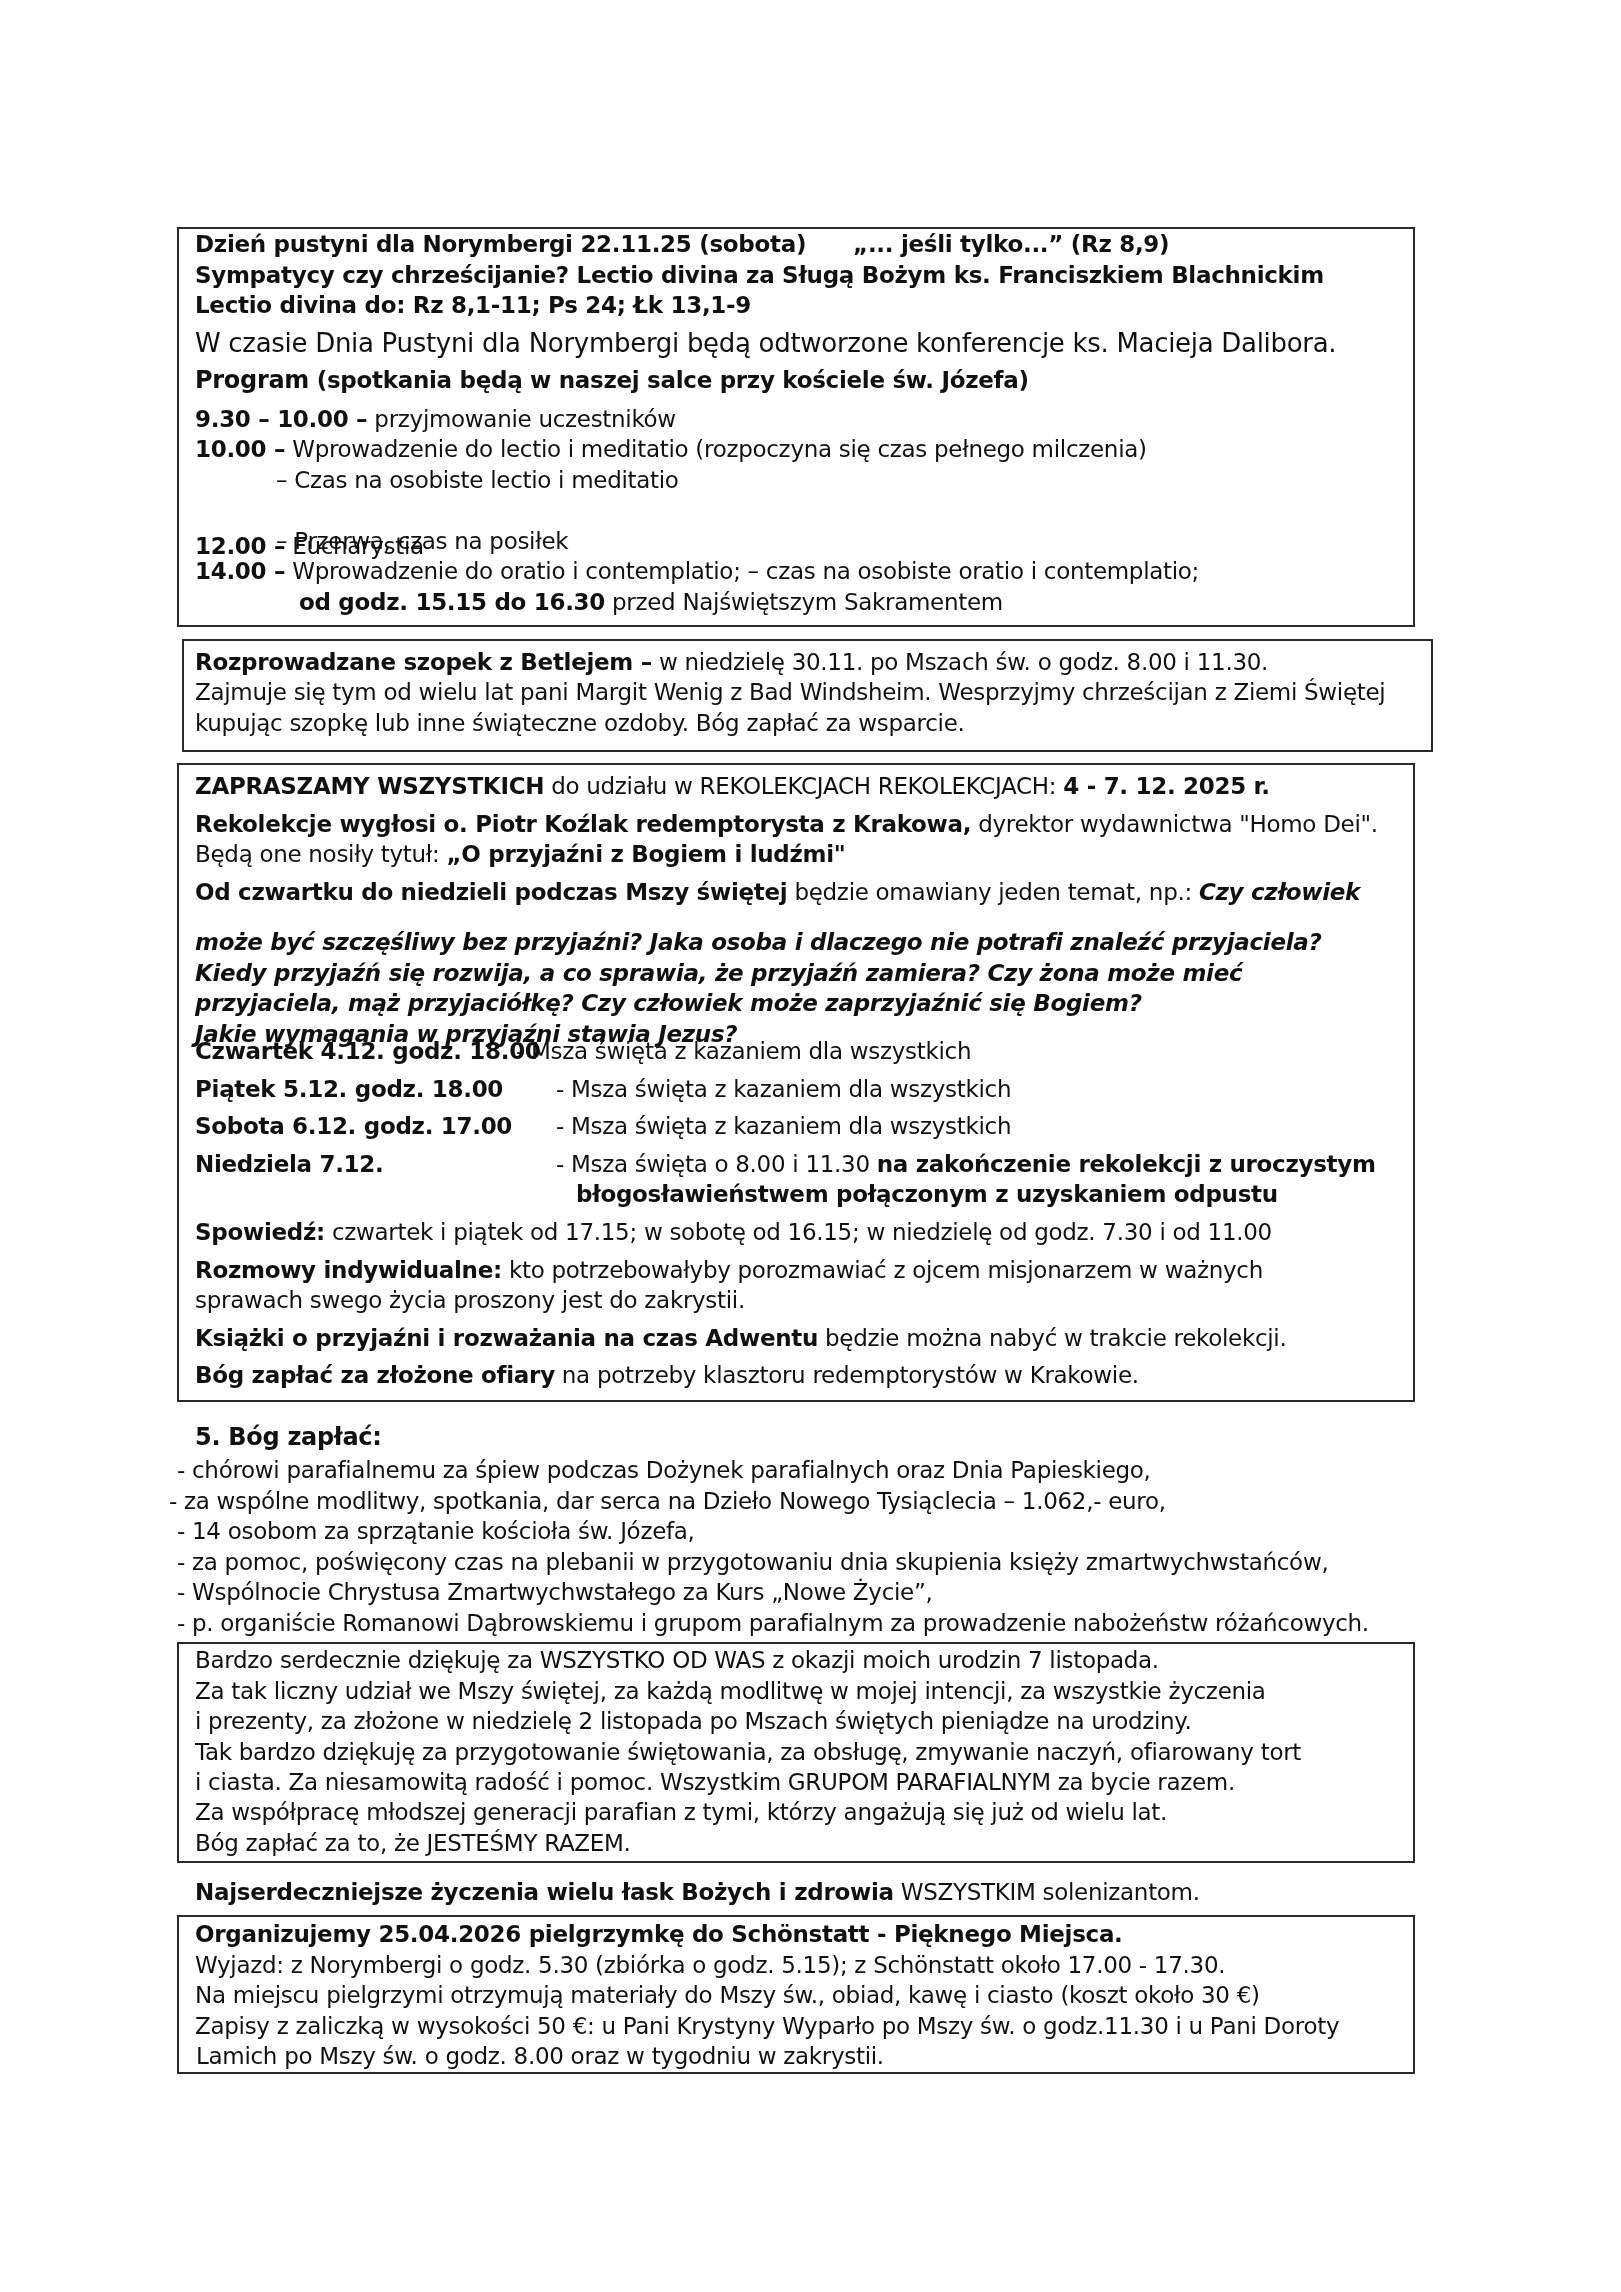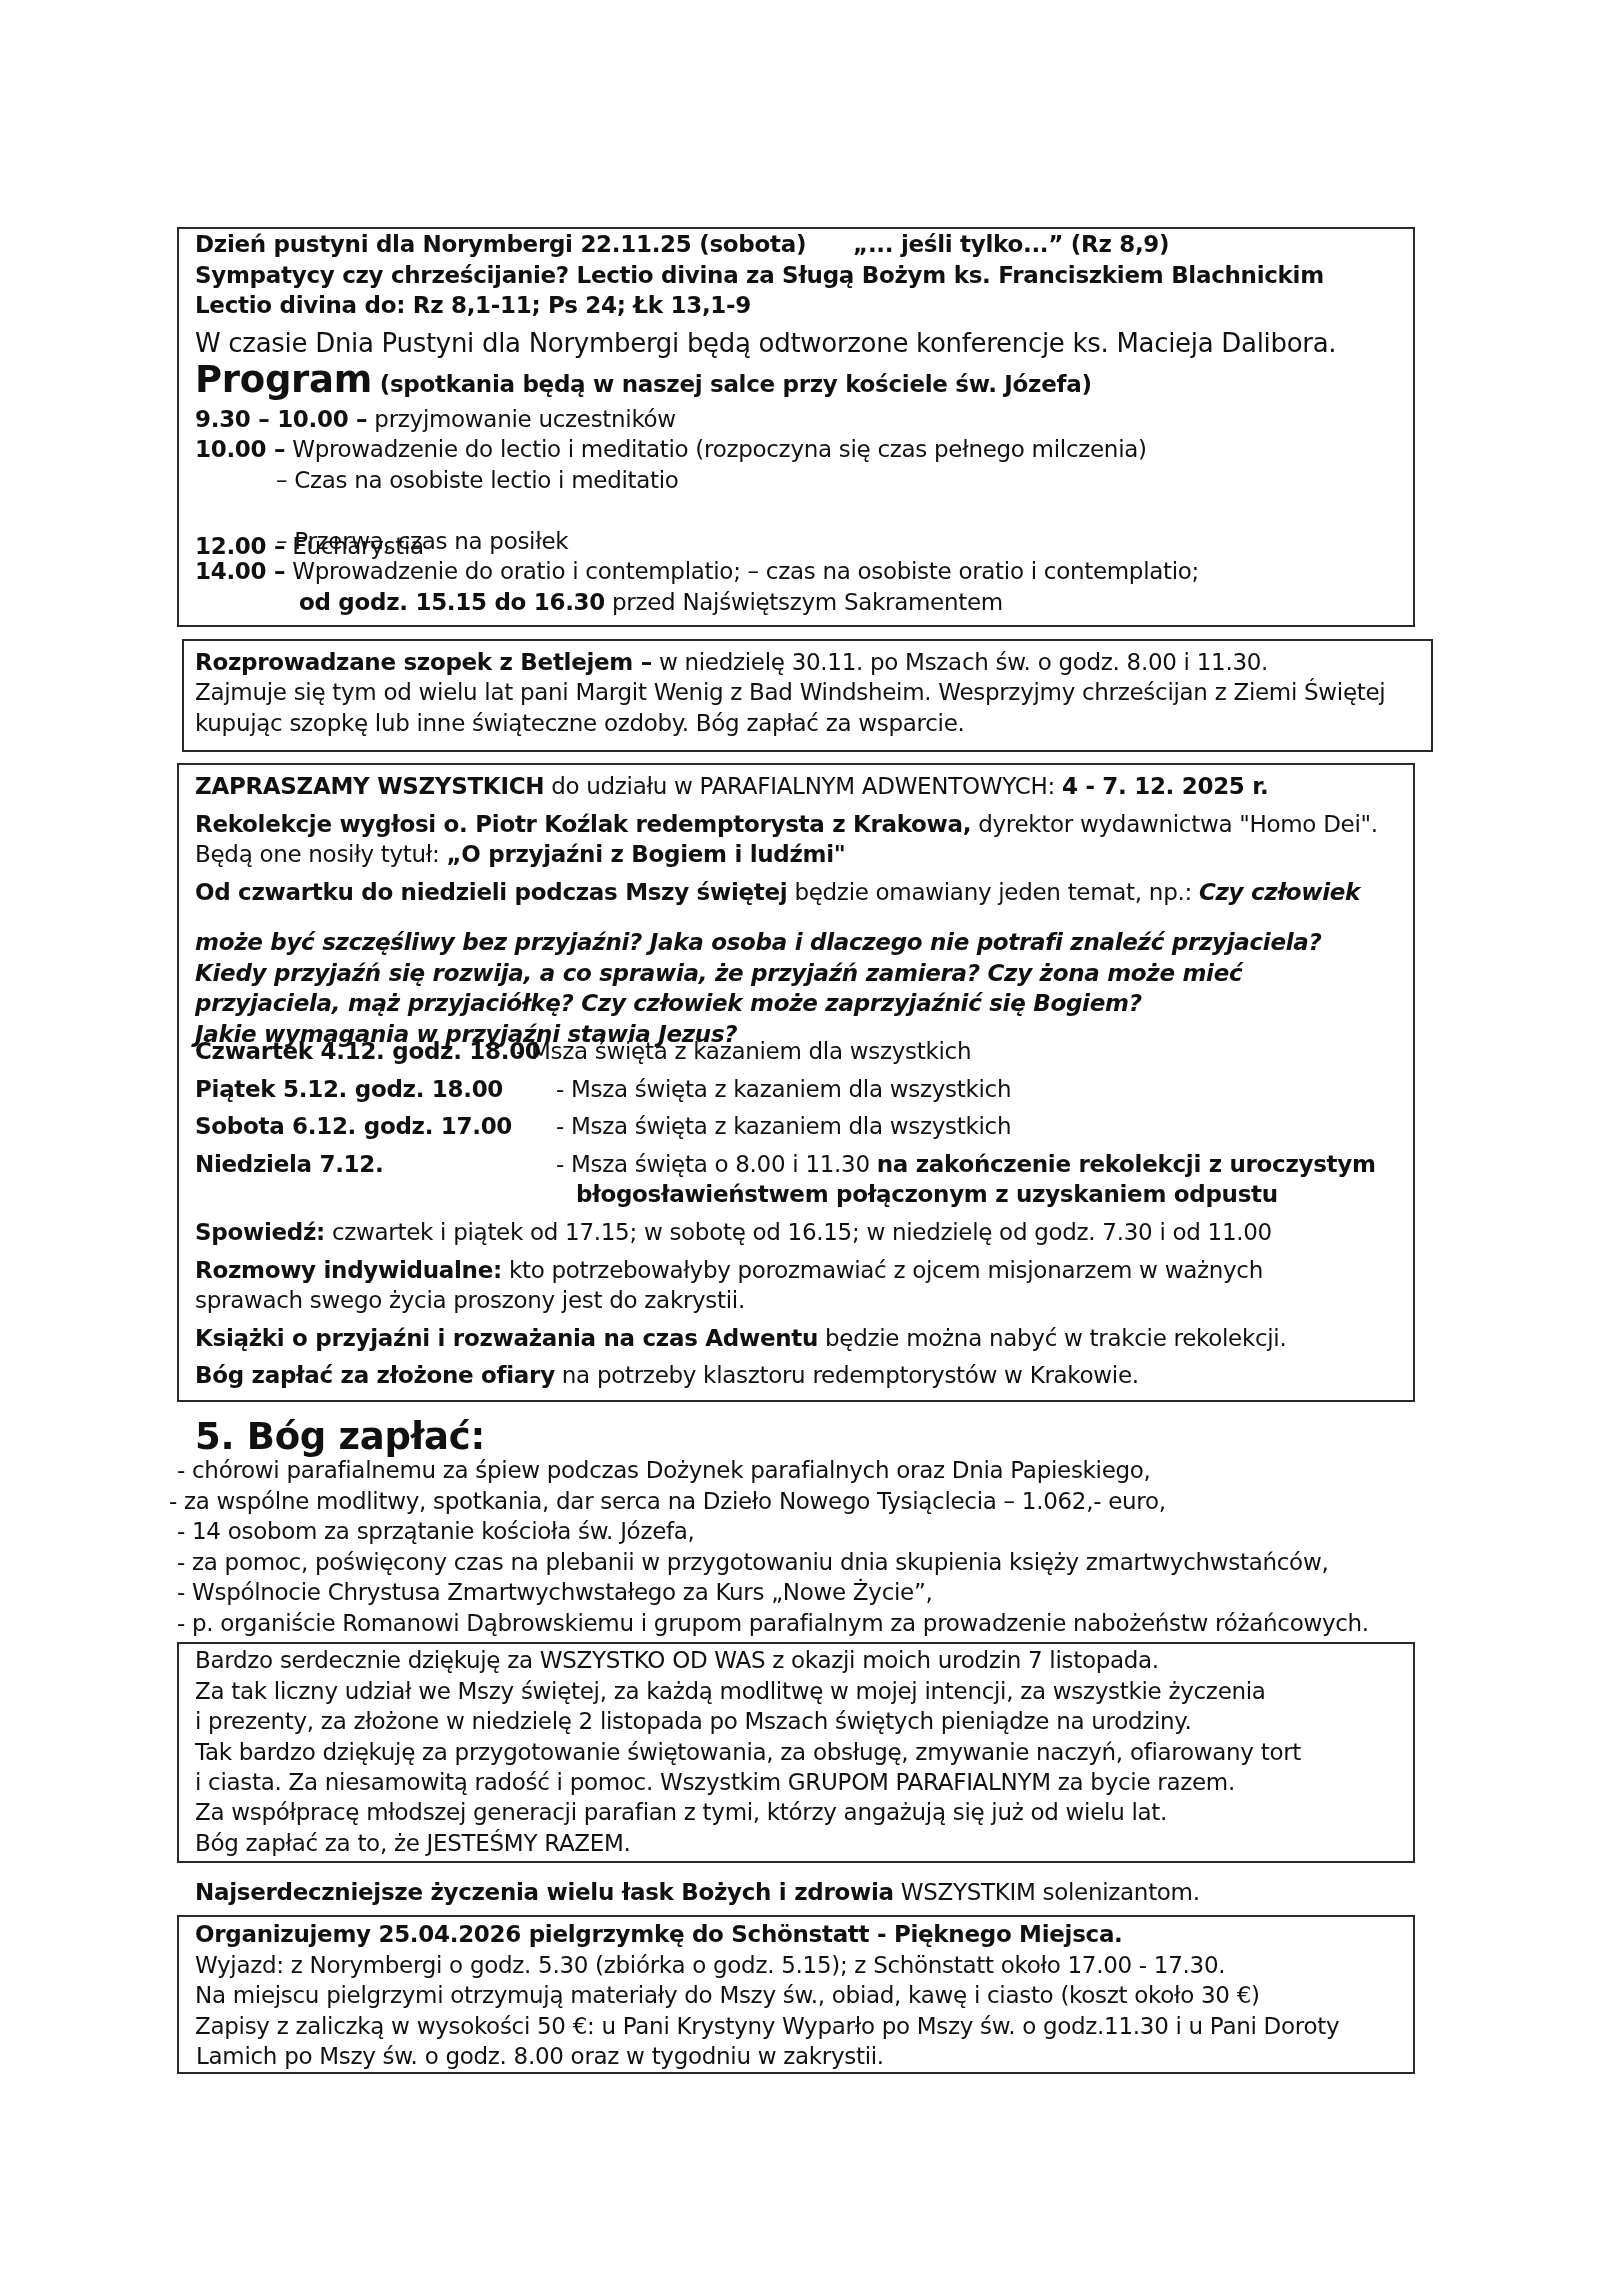--- a/index.html
+++ b/index.html
@@ -1,21 +1,21 @@
 <!DOCTYPE html>
 <html style="font-size:14.3px"><head>
 <meta charset="utf-8">
 <style>
   html, body { margin:0; padding:0; background:#ffffff; }
   body { width:1621px; height:2293px; position:relative; color:#111; font-family:"DejaVu Sans","Liberation Sans",sans-serif; }
   .box { position:absolute; border:2.2px solid #2a2a2a; box-sizing:border-box; background:#fff; }
   .ln { position:absolute; white-space:nowrap; font-size:23px; line-height:30px; letter-spacing:-0.3px; }
   .b { font-weight:bold; }
   .i { font-style:italic;margin-top:20px; }
-  .big { font-size:37px; }
+  .big { font-size:24px; }
 </style>
 </head>
 <body>
 
 <div class="box" style="left:177px;top:227px;width:1238px;height:400px;"></div>
 <div class="ln b" style="left:195px;top:229px;"><span>Dzień pustyni dla Norymbergi 22.11.25 (sobota)</span><span style="display:inline-block;width:47px"></span><span>„... jeśli tylko...” (Rz 8,9)</span></div>
 <div class="ln b" style="left:195px;top:260px;">Sympatycy czy chrześcijanie? Lectio divina za Sługą Bożym ks. Franciszkiem Blachnickim</div>
 <div class="ln b" style="left:195px;top:290px;">Lectio divina do: Rz 8,1-11; Ps 24; Łk 13,1-9</div>
 <div class="ln" style="left:195px;top:328px;font-size:26px;">W czasie Dnia Pustyni dla Norymbergi będą odtworzone konferencje ks. Macieja Dalibora.</div>
 <div class="ln b" style="left:195px;top:365px;"><span class="big">Program</span> <span>(spotkania będą w naszej salce przy kościele św. Józefa)</span></div>
@@ -26,21 +26,21 @@
 <div class="ln" style="left:276px;top:526px;">– Przerwa, czas na posiłek</div>
 <div class="ln" style="left:195px;top:556px;"><span class="b">14.00 –</span> <span>Wprowadzenie do oratio i contemplatio; – czas na osobiste oratio i contemplatio;</span></div>
 <div class="ln" style="left:299px;top:587px;"><span class="b">od godz. 15.15 do 16.30</span> <span>przed Najświętszym Sakramentem</span></div>
 
 <div class="box" style="left:182px;top:639px;width:1251px;height:113px;"></div>
 <div class="ln" style="left:195px;top:647px;"><span class="b">Rozprowadzane szopek z Betlejem –</span> <span>w niedzielę 30.11. po Mszach św. o godz. 8.00 i 11.30.</span></div>
 <div class="ln" style="left:195px;top:677px;">Zajmuje się tym od wielu lat pani Margit Wenig z Bad Windsheim. Wesprzyjmy chrześcijan z Ziemi Świętej</div>
 <div class="ln" style="left:195px;top:708px;">kupując szopkę lub inne świąteczne ozdoby. Bóg zapłać za wsparcie.</div>
 
 <div class="box" style="left:177px;top:763px;width:1238px;height:639px;"></div>
-<div class="ln" style="left:195px;top:771px;"><span class="b">ZAPRASZAMY WSZYSTKICH</span> <span>do udziału w PARAFIALNYM ADWENTOWYCH:</span> <span class="b">4 - 7. 12. 2025 r.</span></div>
+<div class="ln" style="left:195px;top:771px;"><span class="b">ZAPRASZAMY WSZYSTKICH</span> <span>do udziału w REKOLEKCJACH REKOLEKCJACH:</span> <span class="b">4 - 7. 12. 2025 r.</span></div>
 <div class="ln" style="left:195px;top:809px;"><span class="b">Rekolekcje wygłosi o. Piotr Koźlak redemptorysta z Krakowa,</span> <span>dyrektor wydawnictwa "Homo Dei".</span></div>
 <div class="ln" style="left:195px;top:839px;"><span>Będą one nosiły tytuł:</span> <span class="b">„O przyjaźni z Bogiem i ludźmi"</span></div>
 <div class="ln" style="left:195px;top:877px;"><span class="b">Od czwartku do niedzieli podczas Mszy świętej</span> <span>będzie omawiany jeden temat, np.:</span> <span class="b i">Czy człowiek</span></div>
 <div class="ln b i" style="left:195px;top:907px;">może być szczęśliwy bez przyjaźni? Jaka osoba i dlaczego nie potrafi znaleźć przyjaciela?</div>
 <div class="ln b i" style="left:195px;top:938px;">Kiedy przyjaźń się rozwija, a co sprawia, że przyjaźń zamiera? Czy żona może mieć</div>
 <div class="ln b i" style="left:195px;top:968px;">przyjaciela, mąż przyjaciółkę? Czy człowiek może zaprzyjaźnić się Bogiem?</div>
 <div class="ln b i" style="left:195px;top:999px;">Jakie wymagania w przyjaźni stawia Jezus?</div>
 
 <div class="ln b" style="left:195px;top:1036px;">Czwartek 4.12. godz. 18.00</div>
 <div class="ln" style="left:516px;top:1036px;">- Msza święta z kazaniem dla wszystkich</div>

